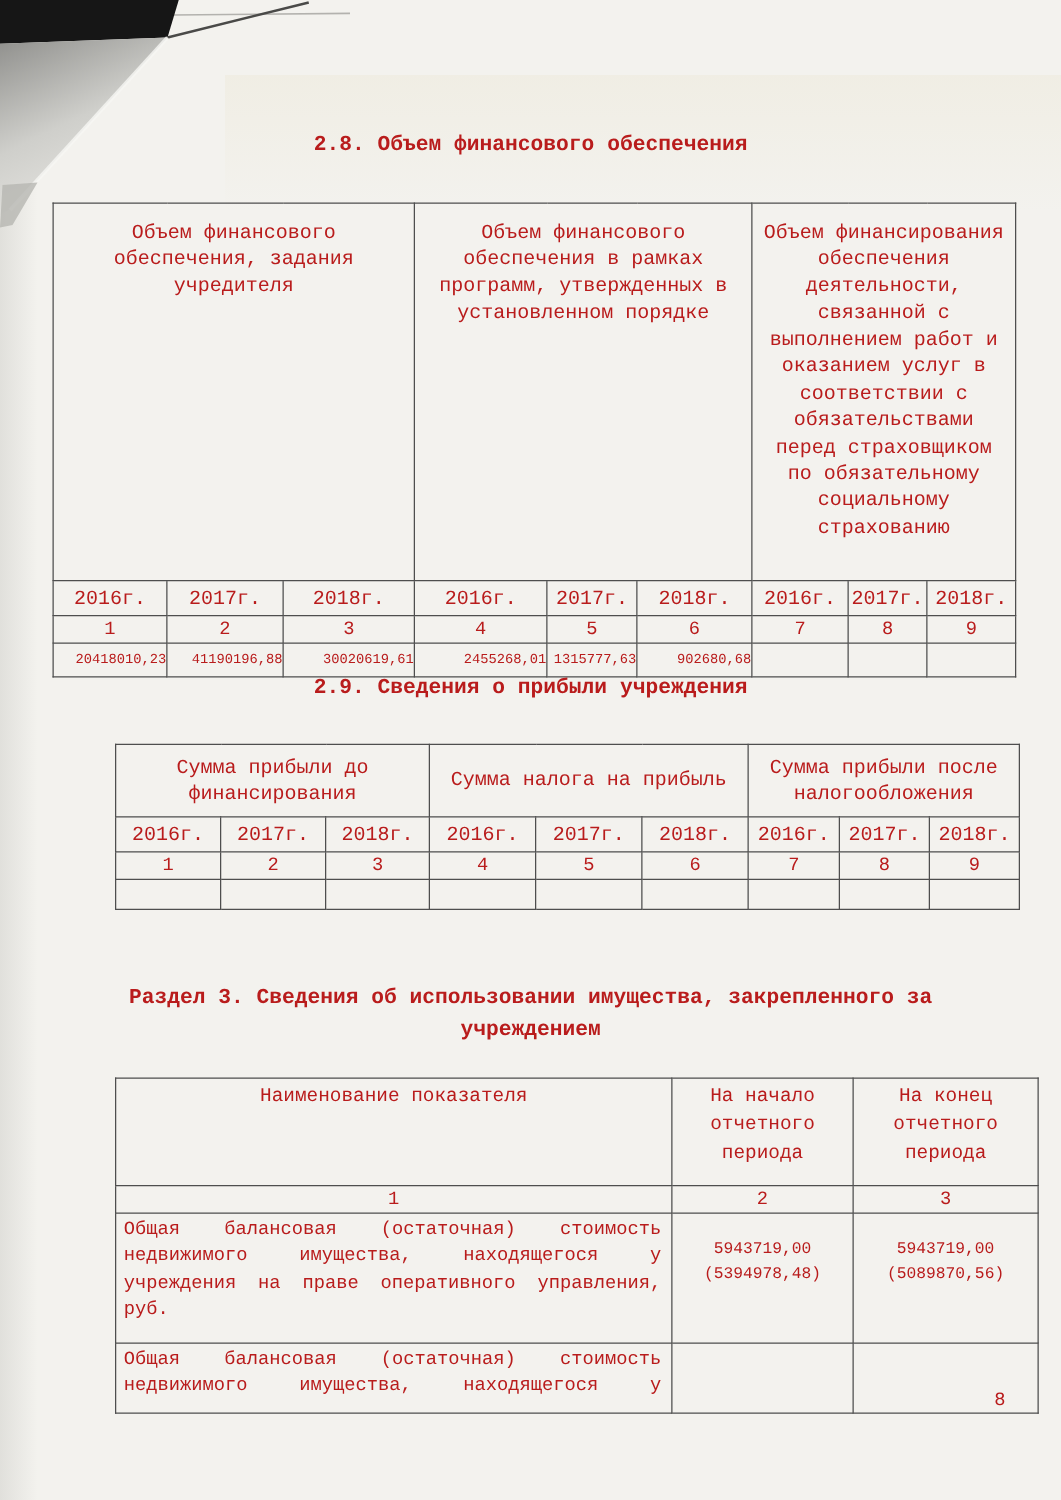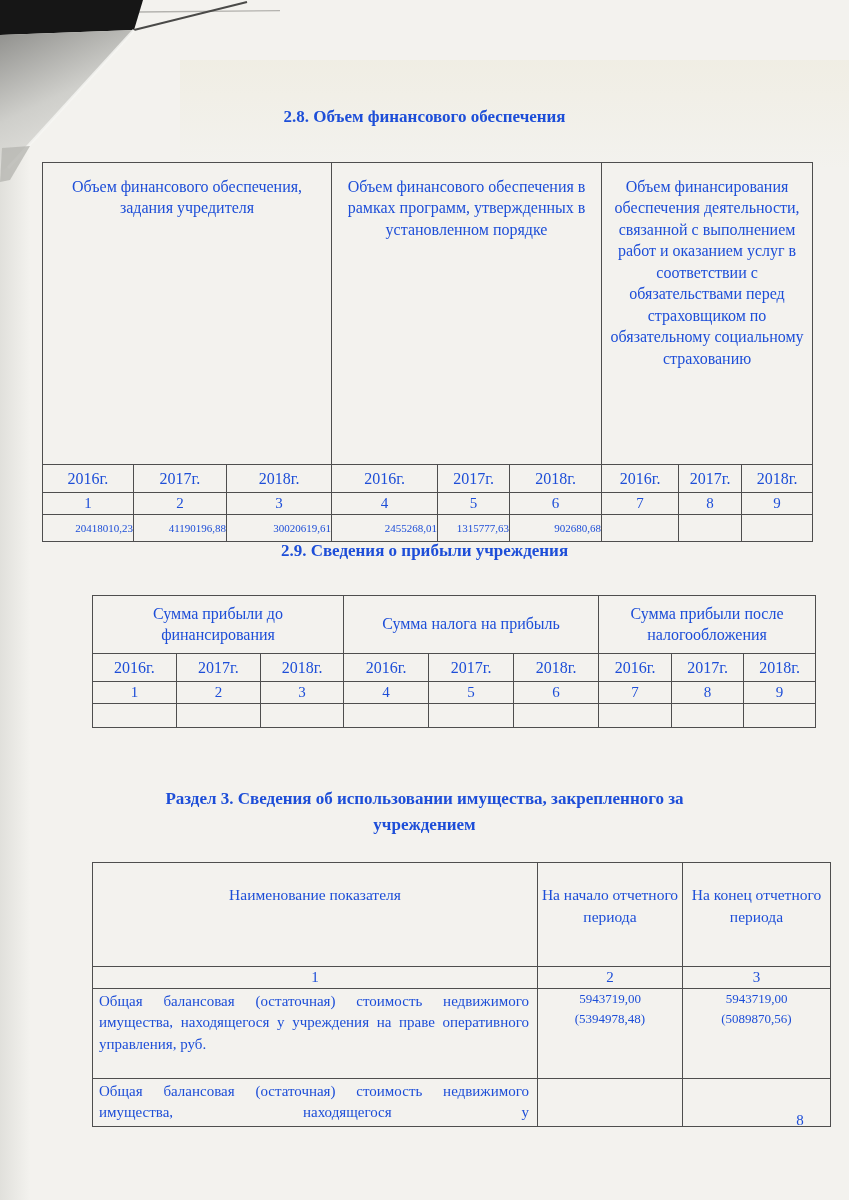--- a/index.html
+++ b/index.html
@@ -1,22 +1,22 @@
 <!DOCTYPE html>
 <html><head>
 <meta charset="utf-8">
 <style>
   html,body { margin:0; padding:0; }
   .sheet {
     position: relative;
     width: 849px;
     height: 1200px;
     background: #f3f2ee;
-    font-family: Liberation Serif, serif;
-    color: #1d4ed8;
+    font-family: Liberation Mono, monospace;
+    color: #b91c1c;
     overflow: hidden;
   }
   .left-shade {
     position:absolute; left:0; top:0; width:30px; height:1200px;
     background: linear-gradient(90deg, rgba(190,190,185,0.35), rgba(190,190,185,0));
     pointer-events:none;
   }
   .tint-band {
     position:absolute; left:180px; top:60px; right:0; height:110px;
     background: linear-gradient(180deg, rgba(214,198,140,0.10), rgba(214,198,140,0));
@@ -47,30 +47,30 @@
   .t2 .group-hdr td {
     height:53px; vertical-align:middle; text-align:center;
     font-size:16px; line-height:1.3; padding:2px 8px;
   }
   .t2 .empty-row td { height:23px; }
 
   
   .t3 { left:92px; top:862px; width:738px; }
   .t3 .hdr td {
     height:82px; vertical-align:top; text-align:center;
-    font-size:15.5px; line-height:1.45; padding-top:21px;
+    font-size:15.5px; line-height:1.45; padding-top:3px;
   }
   .t3 .name-cell {
     text-align:justify; font-size:15px; line-height:1.42;
     padding:2px 8px 2px 6px; vertical-align:top;
   }
   .t3 .justify-last { text-align-last: justify; }
   .t3 .val-cell {
     font-size:13px; text-align:center; vertical-align:top;
-    white-space:pre-line; line-height:1.55; padding-top:0;
+    white-space:pre-line; line-height:1.55; padding-top:18px;
   }
   .t3 .row1 td { height:85px; }
   .t3 .row2 td { height:37px; }
 
   .page-number { position:absolute; left:780px; top:1112px; width:40px; text-align:center; font-size:15px; }
 </style>
 </head>
 <body>
 
 <div class="sheet">

